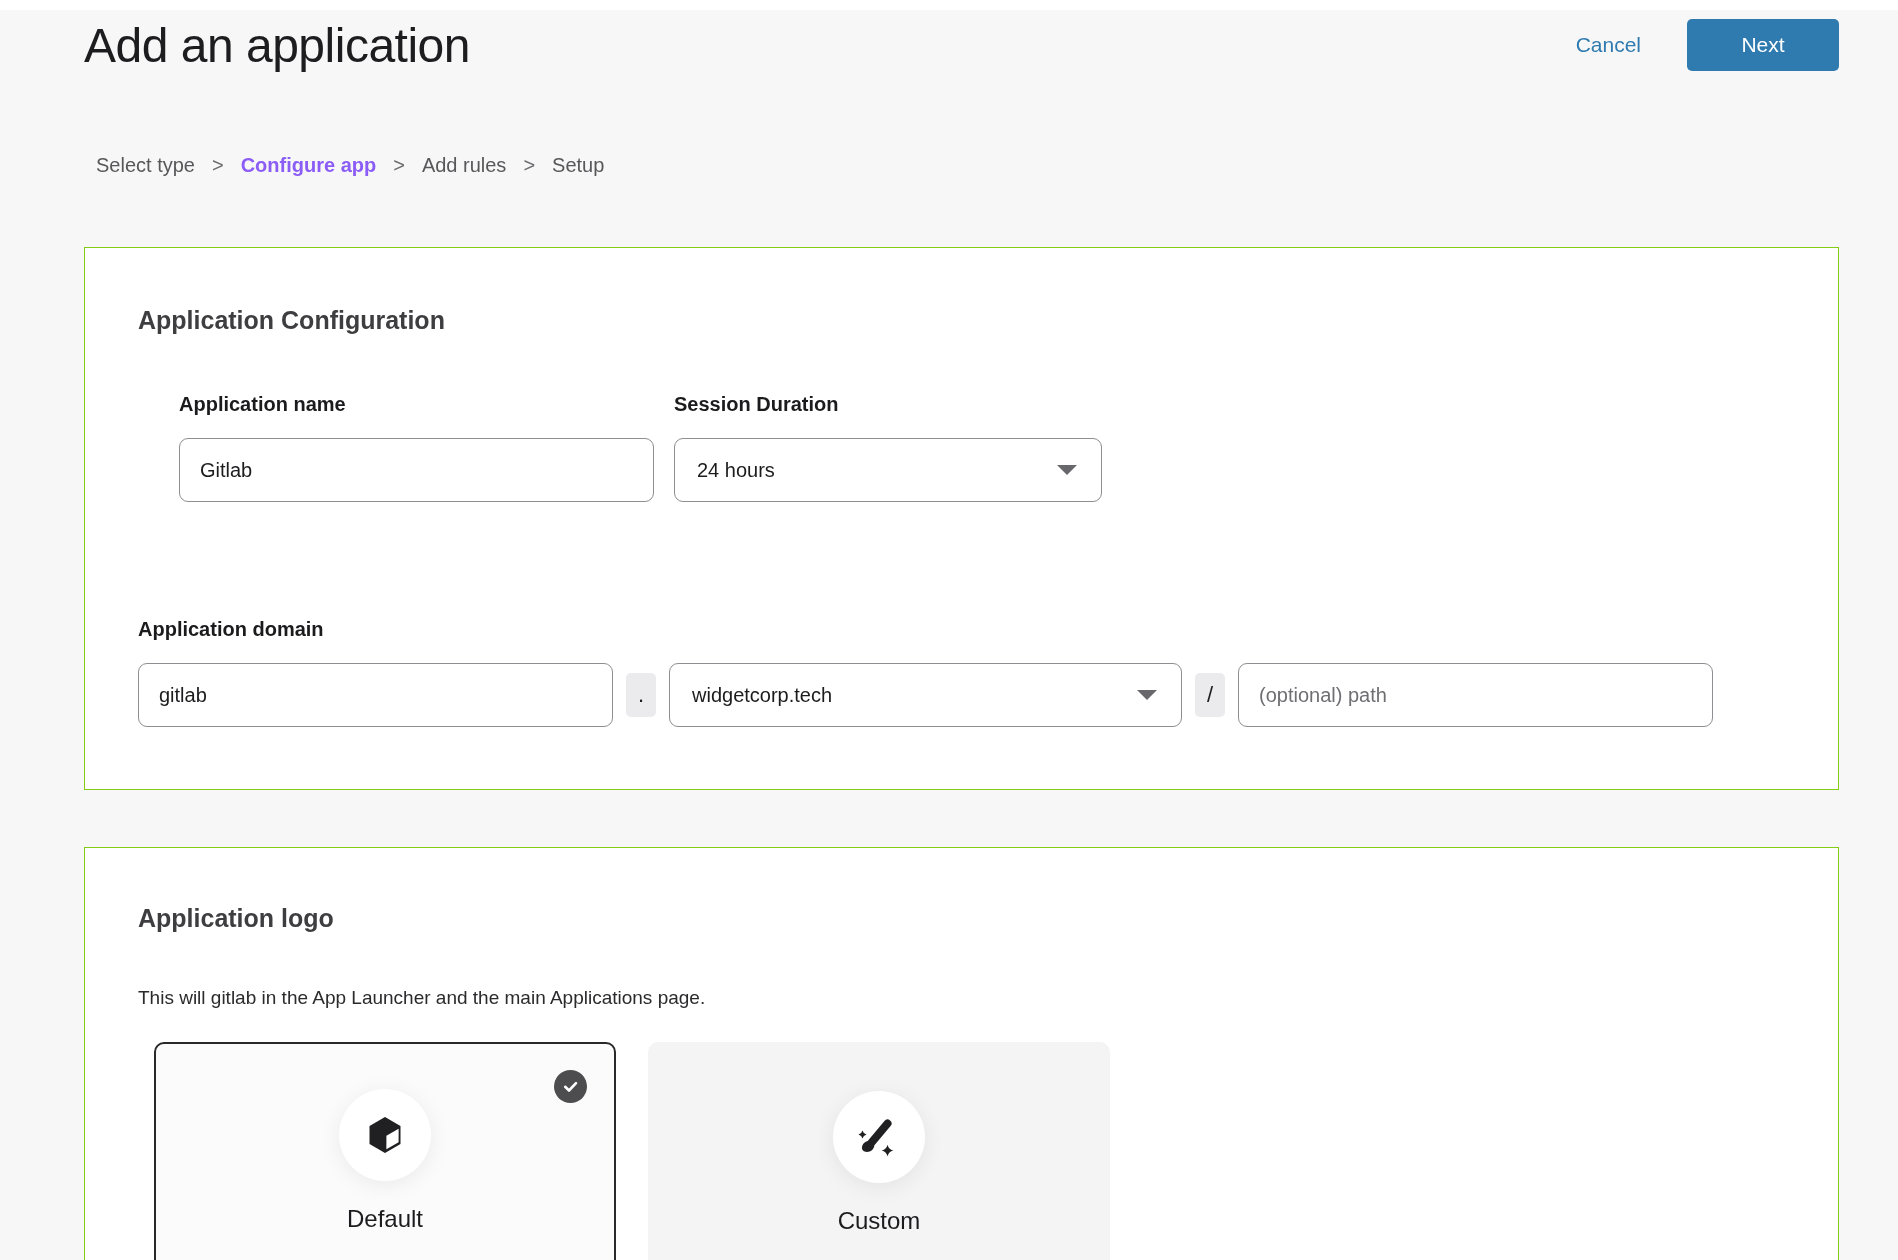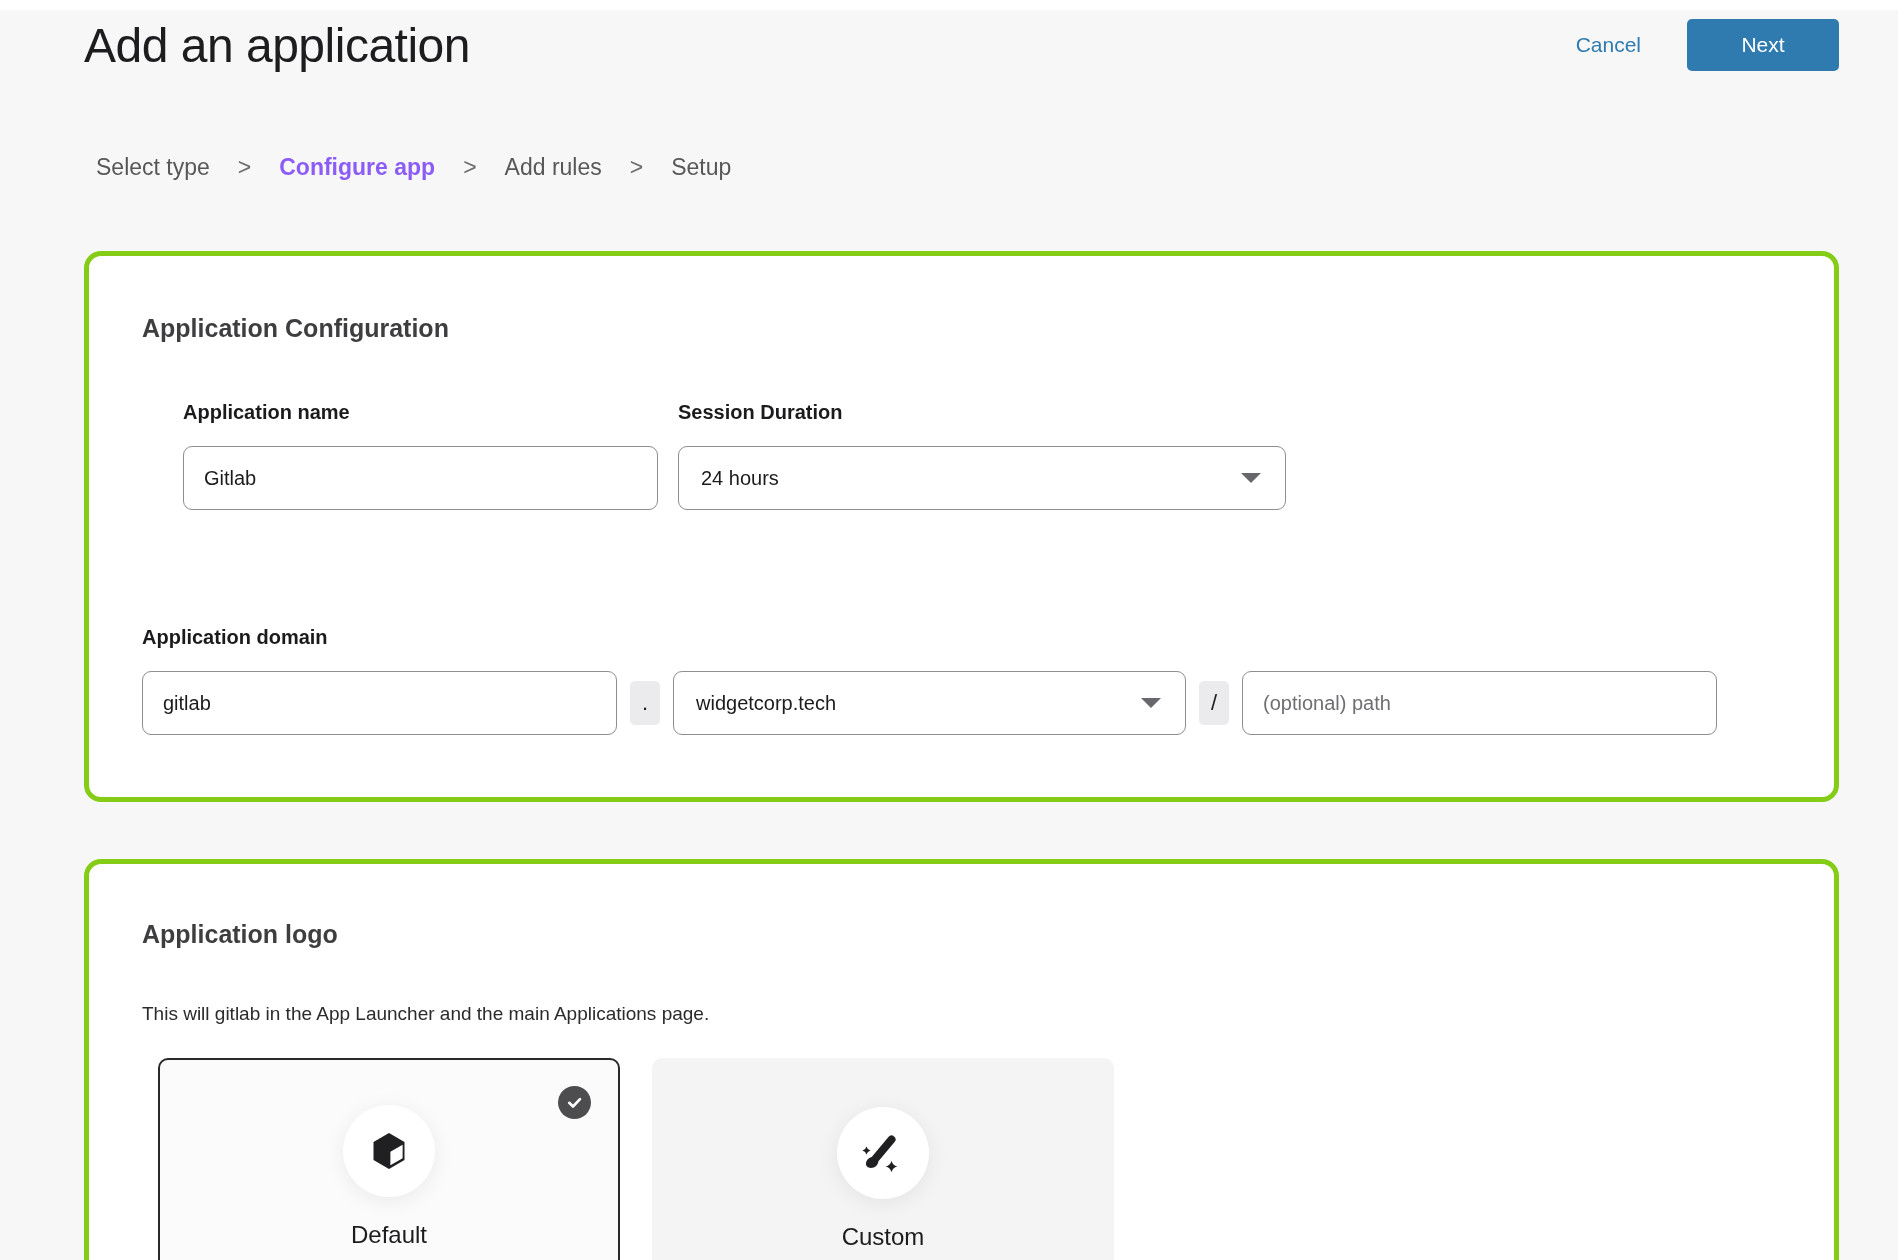--- a/index.html
+++ b/index.html
@@ -19,45 +19,45 @@
   .page-title { font-size: 48px; font-weight: 400; letter-spacing: -0.5px; color: #1d1d1f; }
   .header-actions { display: flex; align-items: center; gap: 46px; }
   .cancel-link { font-size: 21px; color: #2f7bb0; cursor: pointer; text-decoration: none; }
   .next-btn {
     width: 152px; height: 52px; border: none; border-radius: 5px;
     background: #2f7bb0; color: #ffffff; font-size: 21px;
     font-family: inherit; cursor: pointer;
   }
 
   
-  .breadcrumb { margin: 78px 8px 0 96px; display: flex; align-items: center; gap: 28px; font-size: 23px; }
+  .breadcrumb { margin: 78px 8px 0 96px; display: flex; align-items: center; gap: 17px; font-size: 20px; }
   .bc-item { color: #58585a; cursor: pointer; }
   .bc-item.active { color: #8b5cf6; font-weight: 700; }
   .bc-sep { color: #6d6d6f; }
 
   
   .card {
     width: 1755px; margin-left: 84px; background: #ffffff;
-    border: 5px solid #84cc16; border-radius: 17px;
+    border: 1px solid #84cc16; border-radius: 0;
   }
   .card.config { margin-top: 70px; padding: 58px 53px 62px; }
   .card.logo { margin-top: 57px; padding: 56px 53px; height: 640px; }
   .section-title { font-size: 25px; font-weight: 700; color: #3e3e40; }
 
   
   .form-row { display: flex; gap: 20px; margin-top: 58px; margin-left: 41px; }
   .field-label { display: block; font-size: 20px; font-weight: 700; color: #1b1b1d; margin-bottom: 22px; }
   .text-input {
     width: 475px; height: 64px; border: 1.5px solid #8e8e92; border-radius: 9px;
     padding: 0 20px; font-size: 20px; color: #1c1c1e; background: #fff;
     font-family: inherit; outline: none;
   }
   .text-input::placeholder { color: #6f6f73; }
   .select {
-    width: 608px; height: 64px; border: 1.5px solid #8e8e92; border-radius: 9px;
+    width: 428px; height: 64px; border: 1.5px solid #8e8e92; border-radius: 9px;
     background: #fff; display: flex; align-items: center; justify-content: space-between;
     padding: 0 22px; font-size: 20px; cursor: pointer;
   }
   .domain-label { margin-top: 116px; margin-bottom: 22px; }
   .domain-row { display: flex; align-items: center; gap: 13px; }
   .domain-row .select { width: 513px; }
   .sep-chip {
     width: 30px; height: 44px; background: #ebebed; border-radius: 5px;
     display: flex; align-items: center; justify-content: center;
     font-size: 22px; color: #1c1c1e; flex: 0 0 auto;

